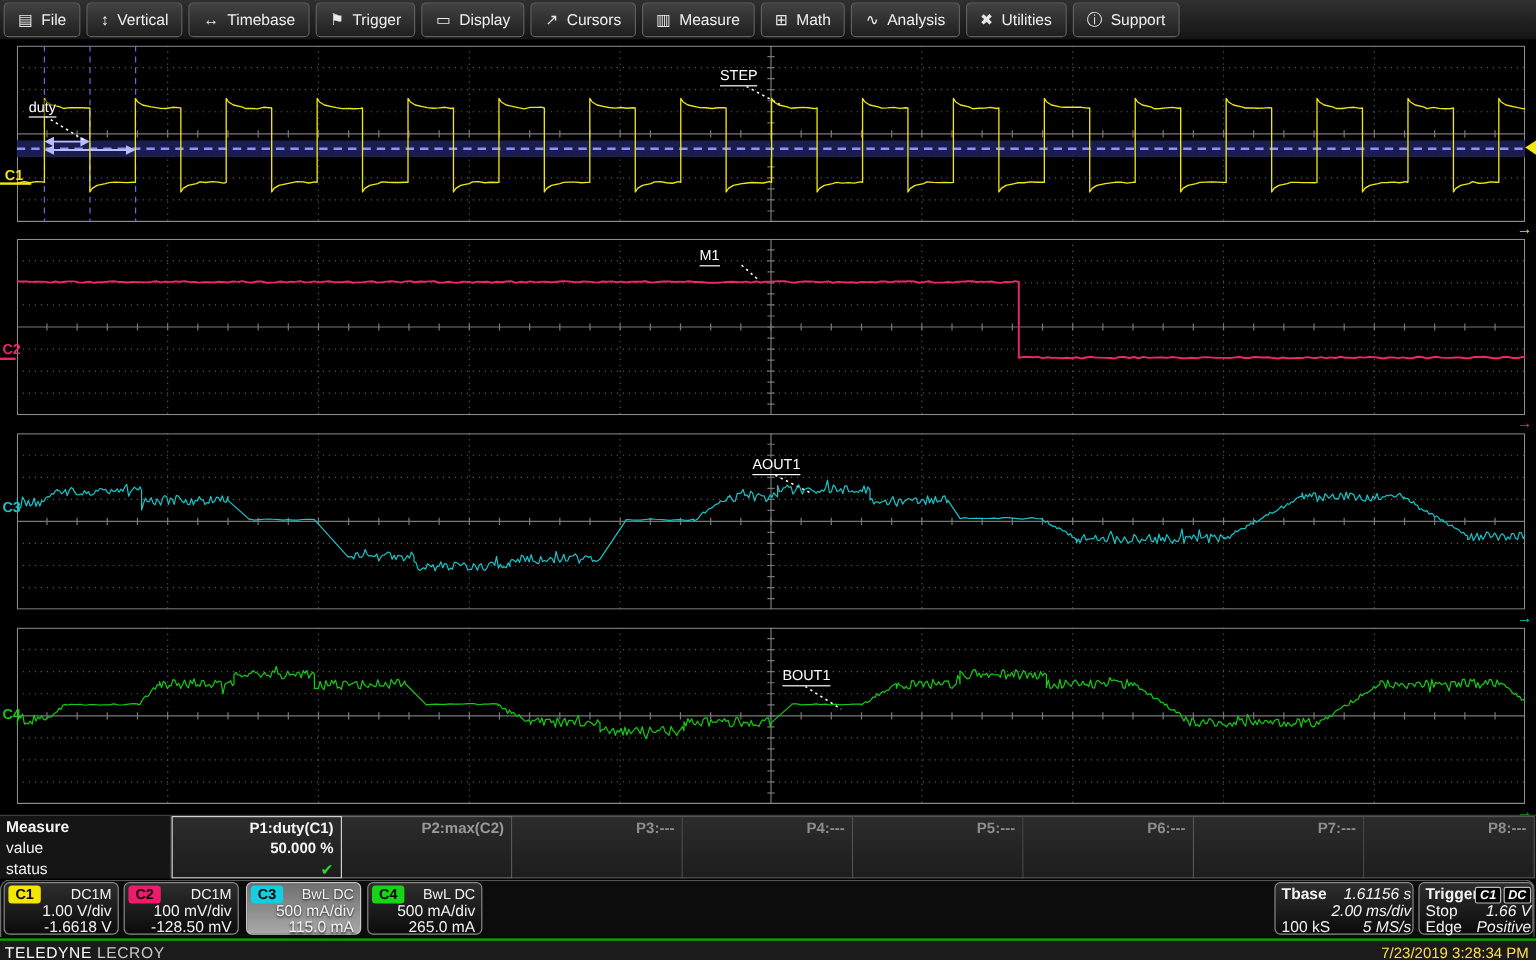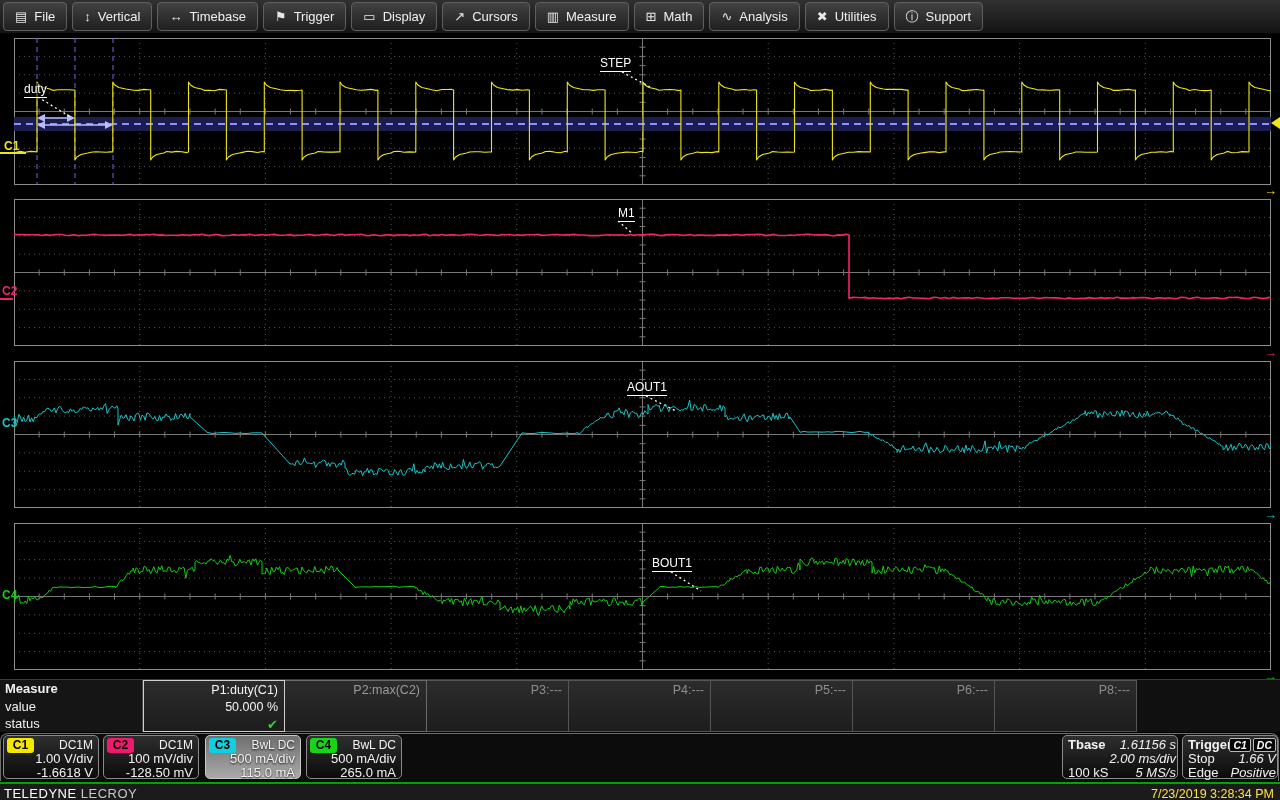--- a/index.html
+++ b/index.html
@@ -28,21 +28,21 @@
   
   .measure{position:absolute;left:0;top:679px;width:1280px;height:52px;display:flex;
     background:#101010;border-top:1px solid #3c3c3c;}
   .m-rowlabels{width:143px;box-sizing:border-box;padding-left:5px;background:#151515;
     border-right:1px solid #4a4a4a;color:#f2f2f2;font-size:13px;}
   .m-rowlabels div{height:17px;line-height:17px;}
   .m-rowlabels .hdr{font-weight:bold;height:18px;line-height:18px;}
   .mcol{width:142px;box-sizing:border-box;background:linear-gradient(#2c2c2c,#1d1d1d);
     border:1px solid #555;border-left-width:0;font-size:12.5px;text-align:right;
     padding-right:6px;color:#8d8d8d;}
-  .mcol div{height:17px;line-height:17px;}
+  .mcol div{height:17px;line-height:17px;font-weight:bold;}
   .mcol .h{height:18px;line-height:18px;}
   .mcol.active{border:1px solid #cfcfcf;color:#f5f5f5;}
   .mcol.dim{color:#9a9a9a;border-color:#6a6a6a;}
   .mcol .check{color:#2ed52e;font-weight:bold;font-size:13px;}
 
   
   .botpanel{position:absolute;left:0;top:733px;width:1279px;height:48px;background:#0c0c0c;
     border:1px solid #6e6e6e;border-bottom:none;border-radius:8px 8px 0 0;box-sizing:border-box;}
   .chbox{position:absolute;top:1px;width:96px;height:44px;border:1px solid #8a8a8a;border-radius:5px;
     background:linear-gradient(#2e2e2e,#0b0b0b);color:#f2f2f2;font-size:13px;box-sizing:border-box;}
@@ -476,21 +476,21 @@
 
   <span class="chlabel" style="left:4px;top:139px;color:#f0e614">C1</span>
   <div class="lvl-tick" style="left:0;top:152px;width:26px;background:#f0e614"></div>
   <span class="chlabel" style="left:2px;top:284px;color:#f0246e">C2</span>
   <div class="lvl-tick" style="left:0;top:298px;width:13px;background:#f0246e"></div>
   <span class="chlabel" style="left:2px;top:416px;color:#18c5c8">C3</span>
   <span class="chlabel" style="left:2px;top:588px;color:#15cc15">C4</span>
 
   <div class="anno" style="left:24px;top:83px">duty</div>
   <div class="anno" style="left:600px;top:57px">STEP</div>
-  <div class="anno" style="left:618px;top:207px">M1</div>
+  <div class="anno" style="left:583px;top:207px">M1</div>
   <div class="anno" style="left:627px;top:381px">AOUT1</div>
   <div class="anno" style="left:652px;top:557px">BOUT1</div>
 
   <div class="tri-left" style="left:1271px;top:117px"></div>
   <span class="trigarrow" style="left:1264px;top:185px;color:#f0e614">→</span>
   <span class="trigarrow" style="left:1264px;top:347px;color:#f0246e">→</span>
   <span class="trigarrow" style="left:1264px;top:509px;color:#18c5c8">→</span>
   <span class="trigarrow" style="left:1264px;top:671px;color:#15cc15">→</span>
 
   <div class="measure">
@@ -519,20 +519,25 @@
         <div></div>
         <div></div>
     </div>
     <div class="mcol">
       <div class="h">P5:---</div>
         <div></div>
         <div></div>
     </div>
     <div class="mcol">
       <div class="h">P6:---</div>
+        <div></div>
+        <div></div>
+    </div>
+    <div class="mcol">
+      <div class="h">P7:---</div>
         <div></div>
         <div></div>
     </div>
     <div class="mcol">
       <div class="h">P8:---</div>
         <div></div>
         <div></div>
     </div>
   </div>
 

